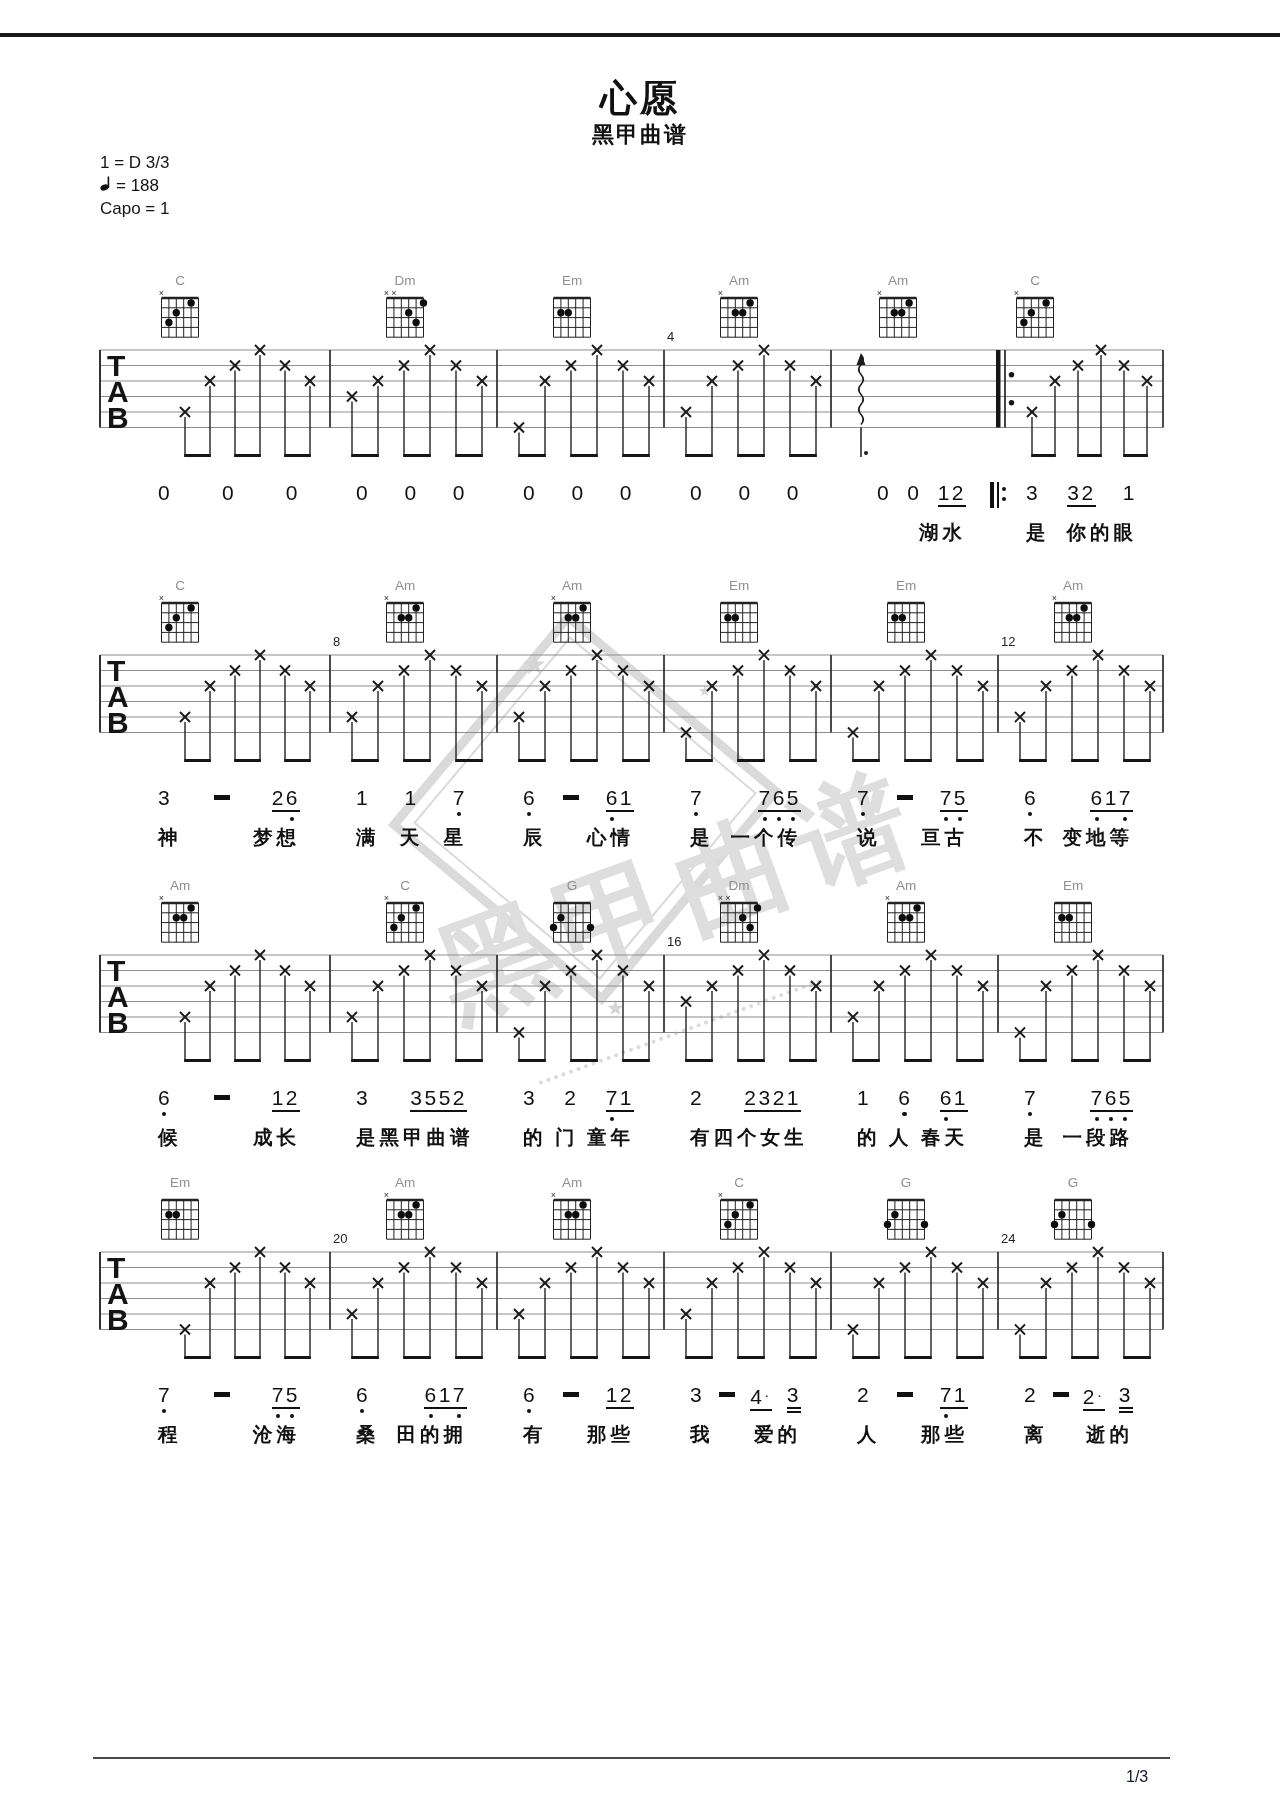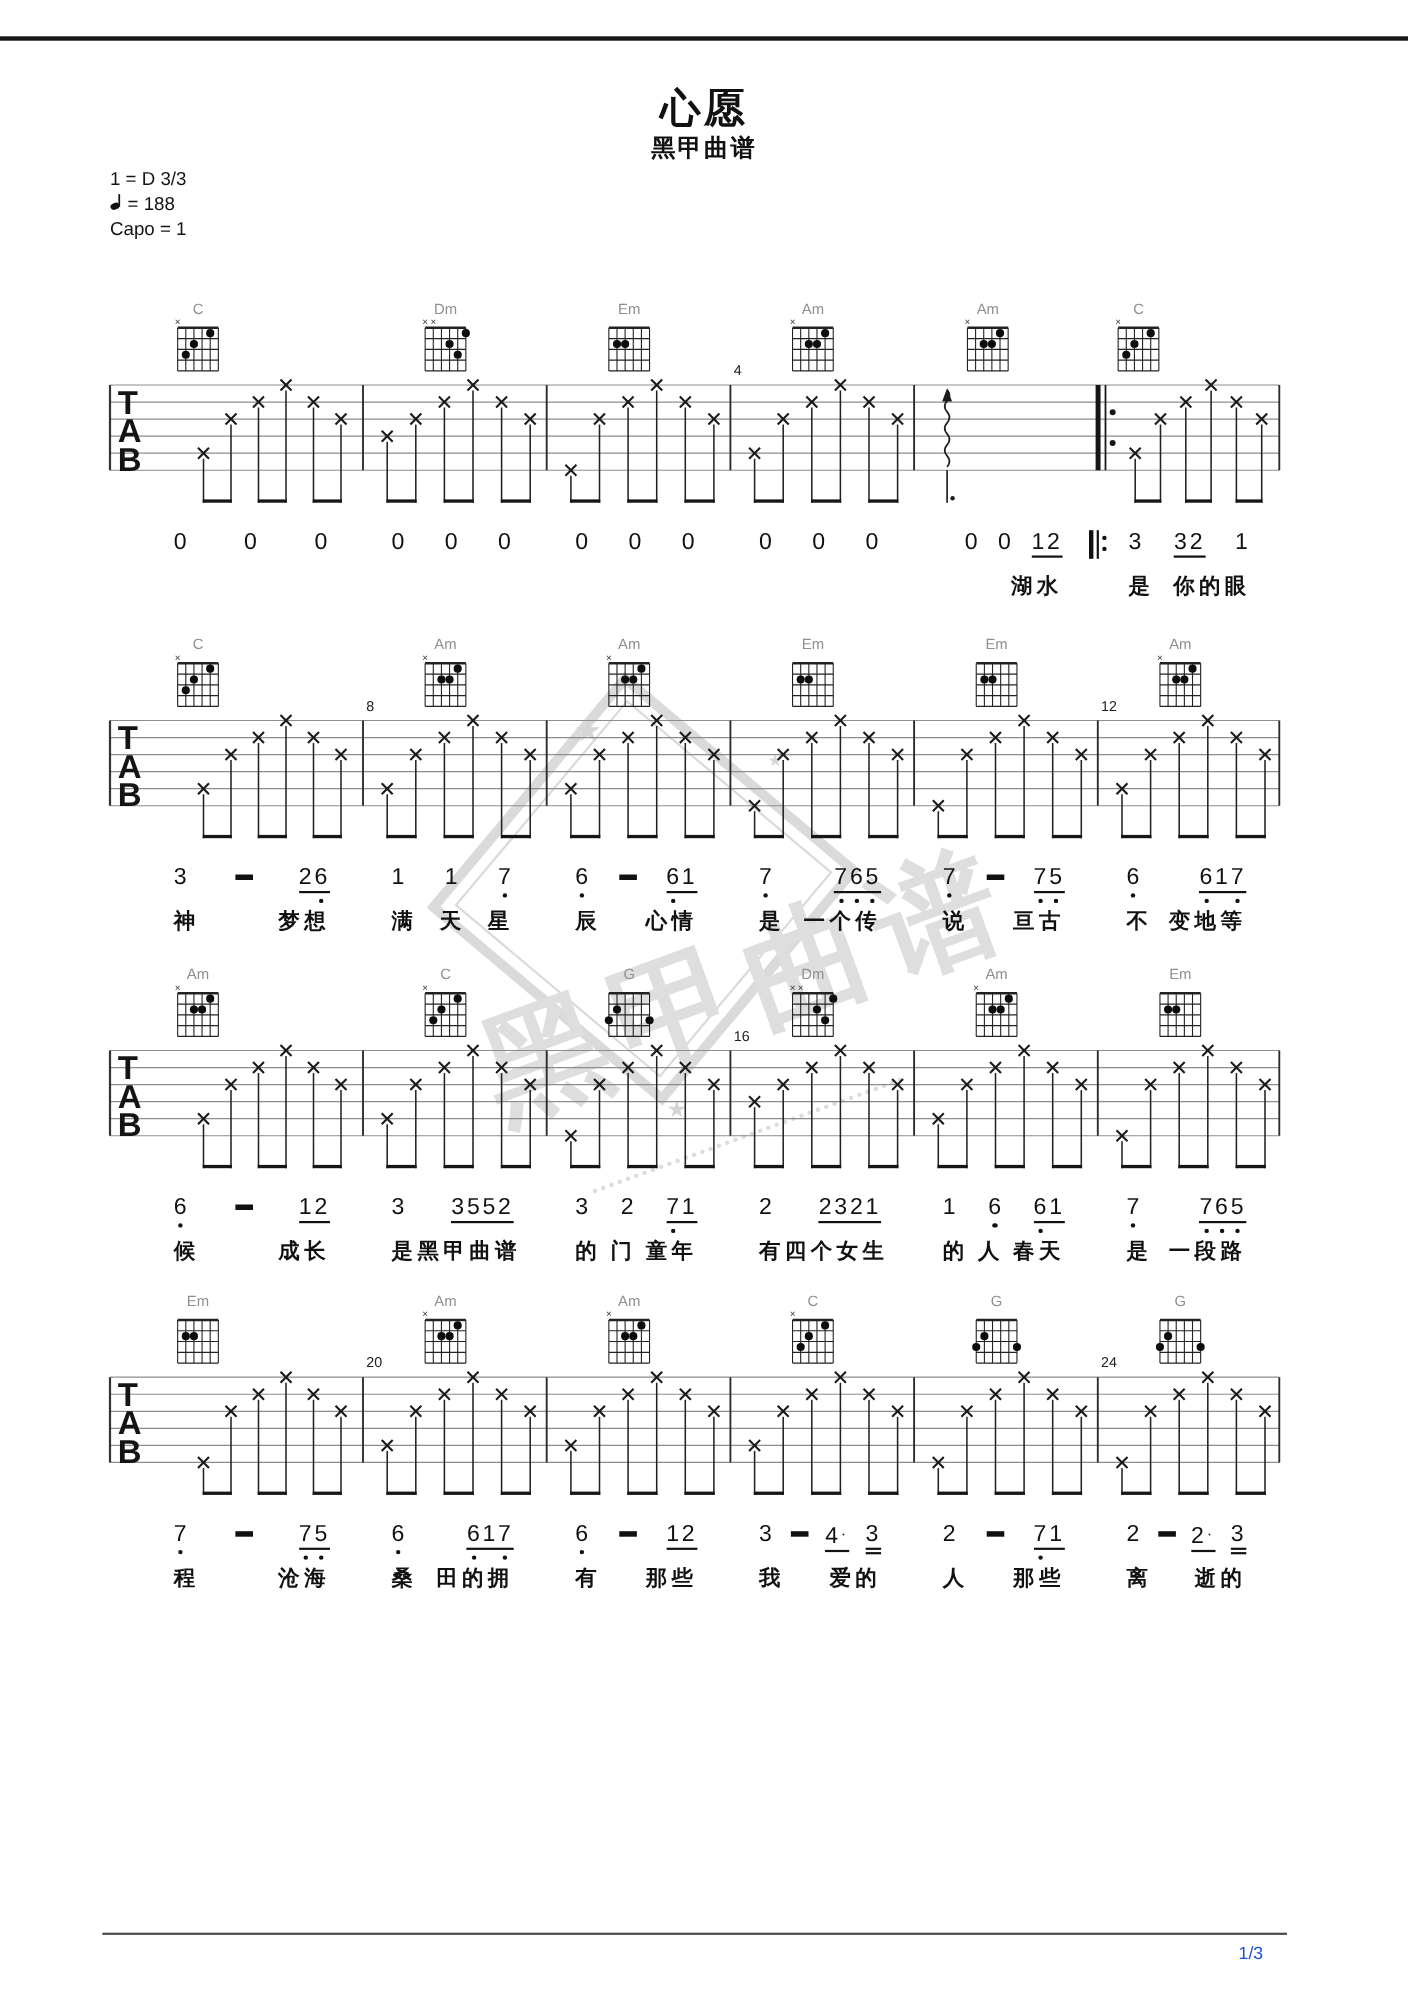--- a/index.html
+++ b/index.html
@@ -46,21 +46,21 @@
   .dash{width:16px;height:4.5px;background:#111;margin-top:9px}
   .lyr-measure{position:absolute;top:284px;height:26px;display:flex;
                justify-content:space-between;font-size:19.5px;font-weight:bold}
   .lyr-chunk{letter-spacing:4px;white-space:nowrap}
   .repeat-num{position:absolute;top:247px;width:18px;height:26px}
   .rb1{position:absolute;left:0;top:0;width:4px;height:26px;background:#111}
   .rb2{position:absolute;left:7px;top:0;width:2px;height:26px;background:#111}
   .rdots i{position:absolute;left:12px;width:4px;height:4px;border-radius:50%;background:#111}
   .rdots i.d1{top:5px}.rdots i.d2{top:15px}
   #footer-rule{position:absolute;left:93px;top:1757px;width:1077px;height:2px;background:#4a4a4a}
-  #page-num{position:absolute;left:1126px;top:1768px;font-size:16px;color:#1d4ed8}
+  #page-num{position:absolute;left:1126px;top:1768px;font-size:16px;color:#0f172a}
 </style>
 </head>
 <body>
 
 <div id="page">
   <div id="top-rule"></div>
 
   <div id="title">心愿</div>
   <div id="artist">黑甲曲谱</div>
 

